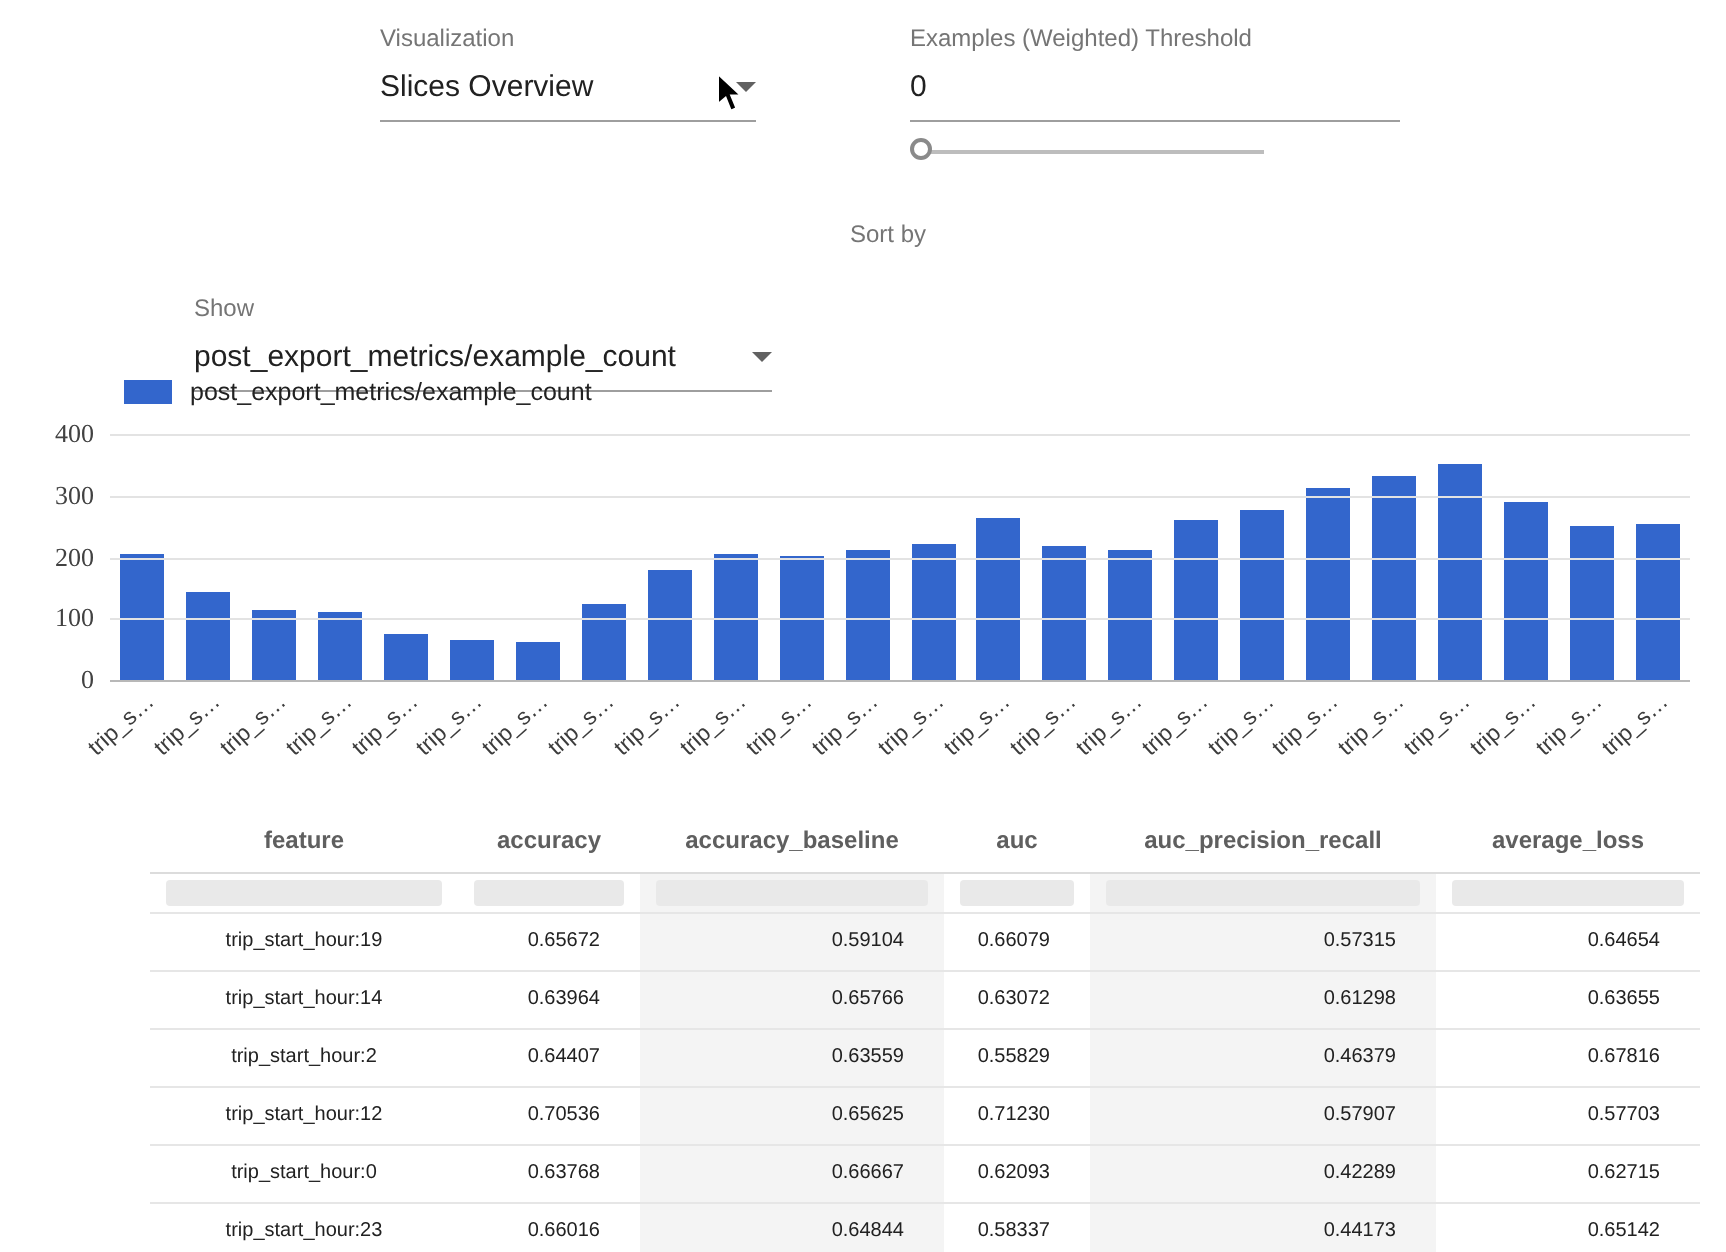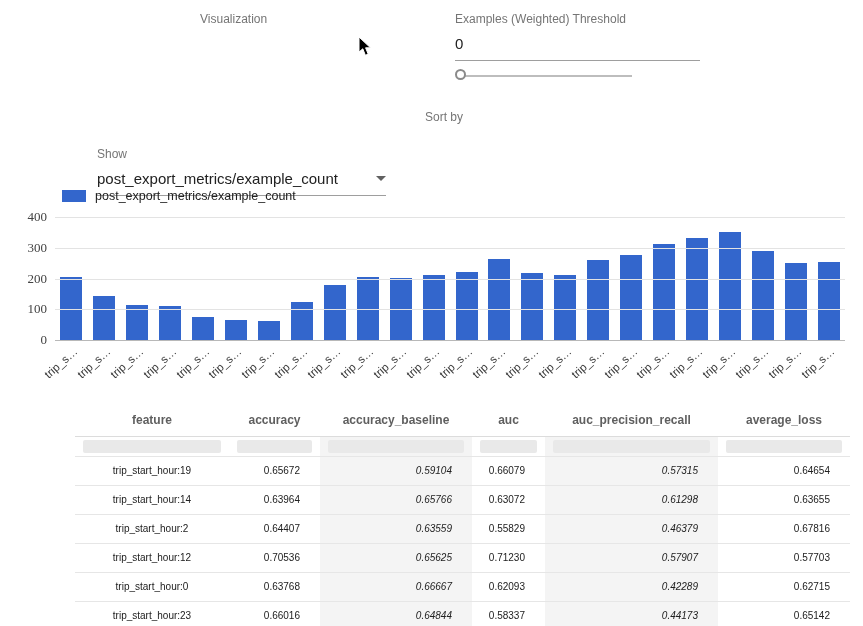--- a/index.html
+++ b/index.html
@@ -67,27 +67,31 @@
   #metrics-table th {
     font-size:12px; font-weight:bold; color:#5f5f5f; text-align:center;
     height:31px; padding:0 4px; border-bottom:1px solid #dcdcdc; background:#fff;
   }
   #metrics-table td { font-size:10px; color:#212121; border-bottom:1px solid #e6e6e6; }
   td.filter-cell { height:20px; padding:0 8px; }
   .filter-box { height:13px; background:#e9e9e9; border-radius:2px; }
   td.cell { height:29px; }
   td.cell.feature { text-align:center; }
   td.cell.num { text-align:right; padding-right:20px; }
-  .shade { background:#f4f4f4;font-style:italic; }
+  .shade { background:#f4f4f4; }
 </style>
 </head>
 <body>
 
-<div class="ctl" style="left:200px; top:12px; width:188px;">
+<div class="ctl" style="left:190px; top:12px; width:188px;">
   <div class="ctl-label">Visualization</div>
+  <div class="ctl-value">
+    <span>Slices Overview</span>
+    <span class="dd-arrow"></span>
+  </div>
 </div>
 
 <div class="ctl" style="left:455px; top:12px; width:245px;">
   <div class="ctl-label">Examples (Weighted) Threshold</div>
   <div class="ctl-value">
     <span>0</span>
   </div>
 </div>
 
 <div id="threshold-slider">

